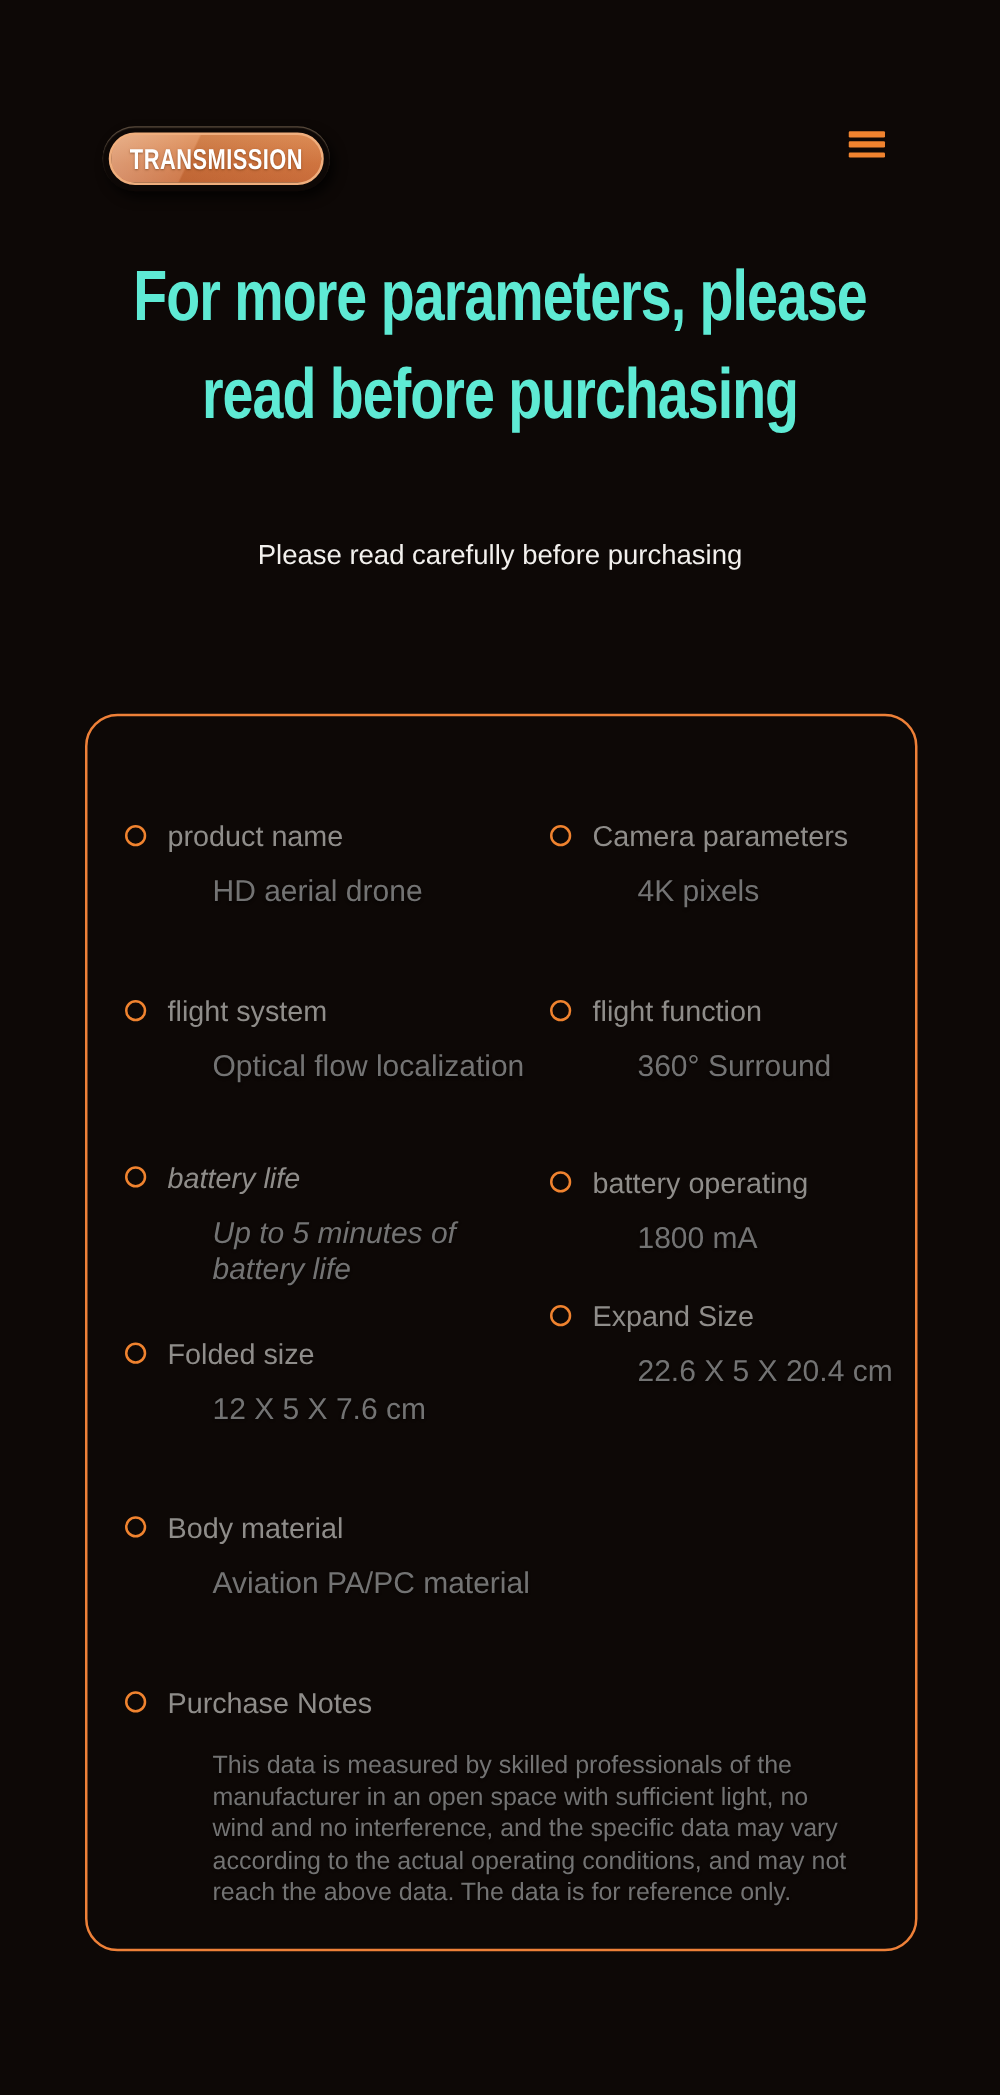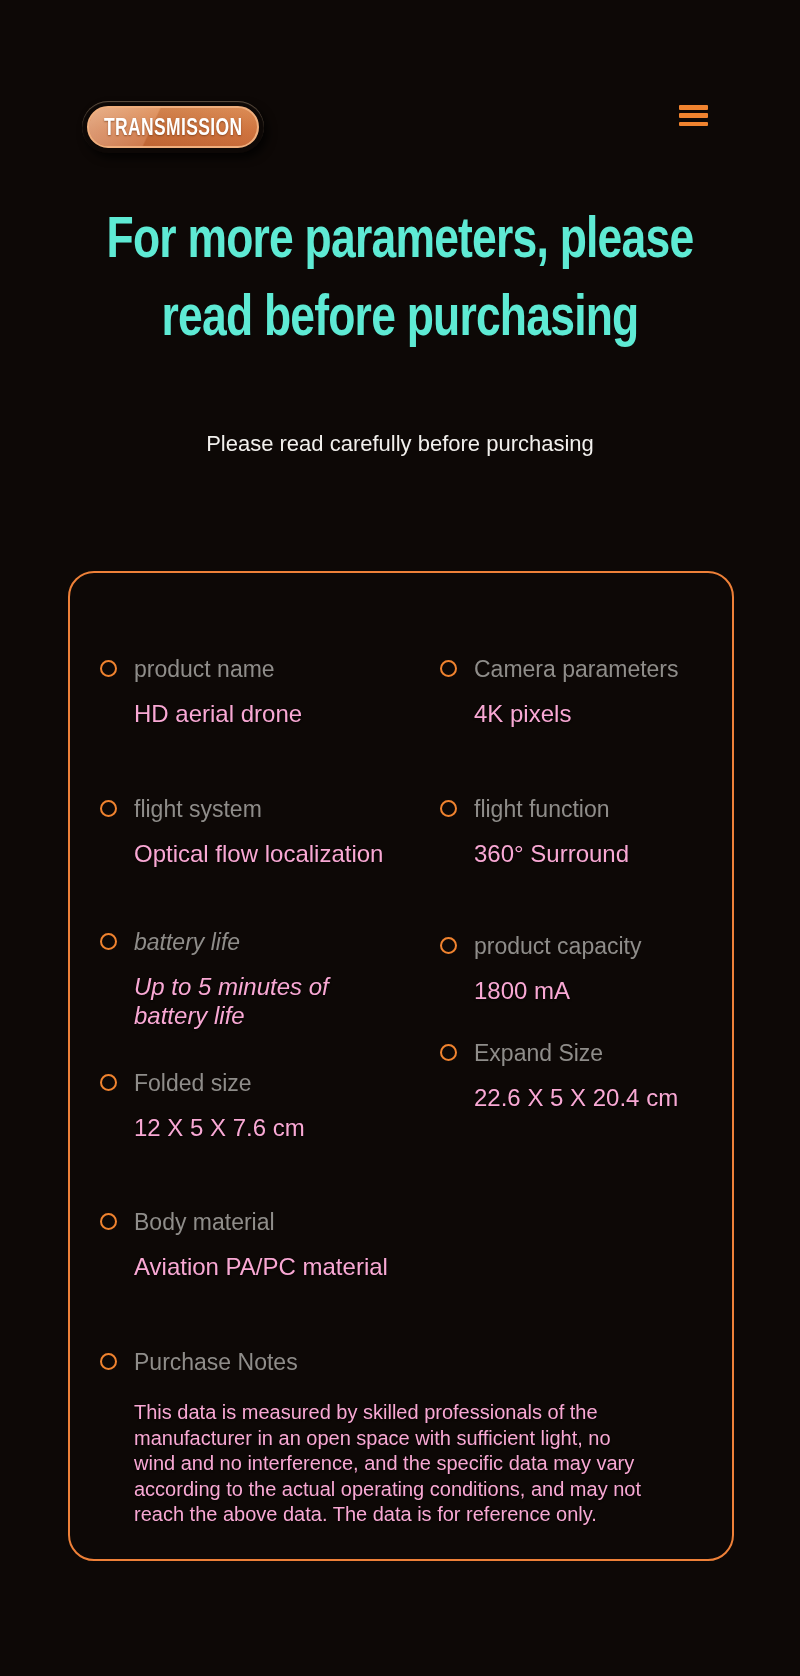--- a/index.html
+++ b/index.html
@@ -79,23 +79,24 @@
   .pos-8 { left:30px;  top:634px; }
   .pos-9 { left:30px;  top:774px; width:600px; }
   .bullet {
     width:13px; height:13px; flex:none;
     border:2.5px solid #F0832F; border-radius:50%;
     margin-top:6px;
   }
   .cell-text { margin-left:17px; }
   .spec-label { font-size:23px; line-height:30px; color:#8F8D8A; }
   .spec-value {
-    font-size:24px; line-height:29px; color:#f9a8d4;
+    font-size:24px; line-height:29px; color:#737373;
     margin-top:15px; white-space:pre-line;
     text-shadow:0 1px 2px rgba(0,0,0,.5);
+    margin-left:36px;
   }
   .notes .spec-value {
     font-size:20px; line-height:25.5px; margin-top:23px;
   }
 </style>
 </head>
 <body>
 
 <div>
 
@@ -156,21 +157,21 @@
       <div class="cell-text">
         <div class="spec-label">battery life</div>
         <div class="spec-value">Up to 5 minutes of
 battery life</div>
       </div>
     </div>
 
     <div class="cell pos-5">
       <div class="bullet"></div>
       <div class="cell-text">
-        <div class="spec-label">product capacity</div>
+        <div class="spec-label">battery operating</div>
         <div class="spec-value">1800 mA</div>
       </div>
     </div>
 
     <div class="cell pos-6">
       <div class="bullet"></div>
       <div class="cell-text">
         <div class="spec-label">Folded size</div>
         <div class="spec-value">12 X 5 X 7.6 cm</div>
       </div>

